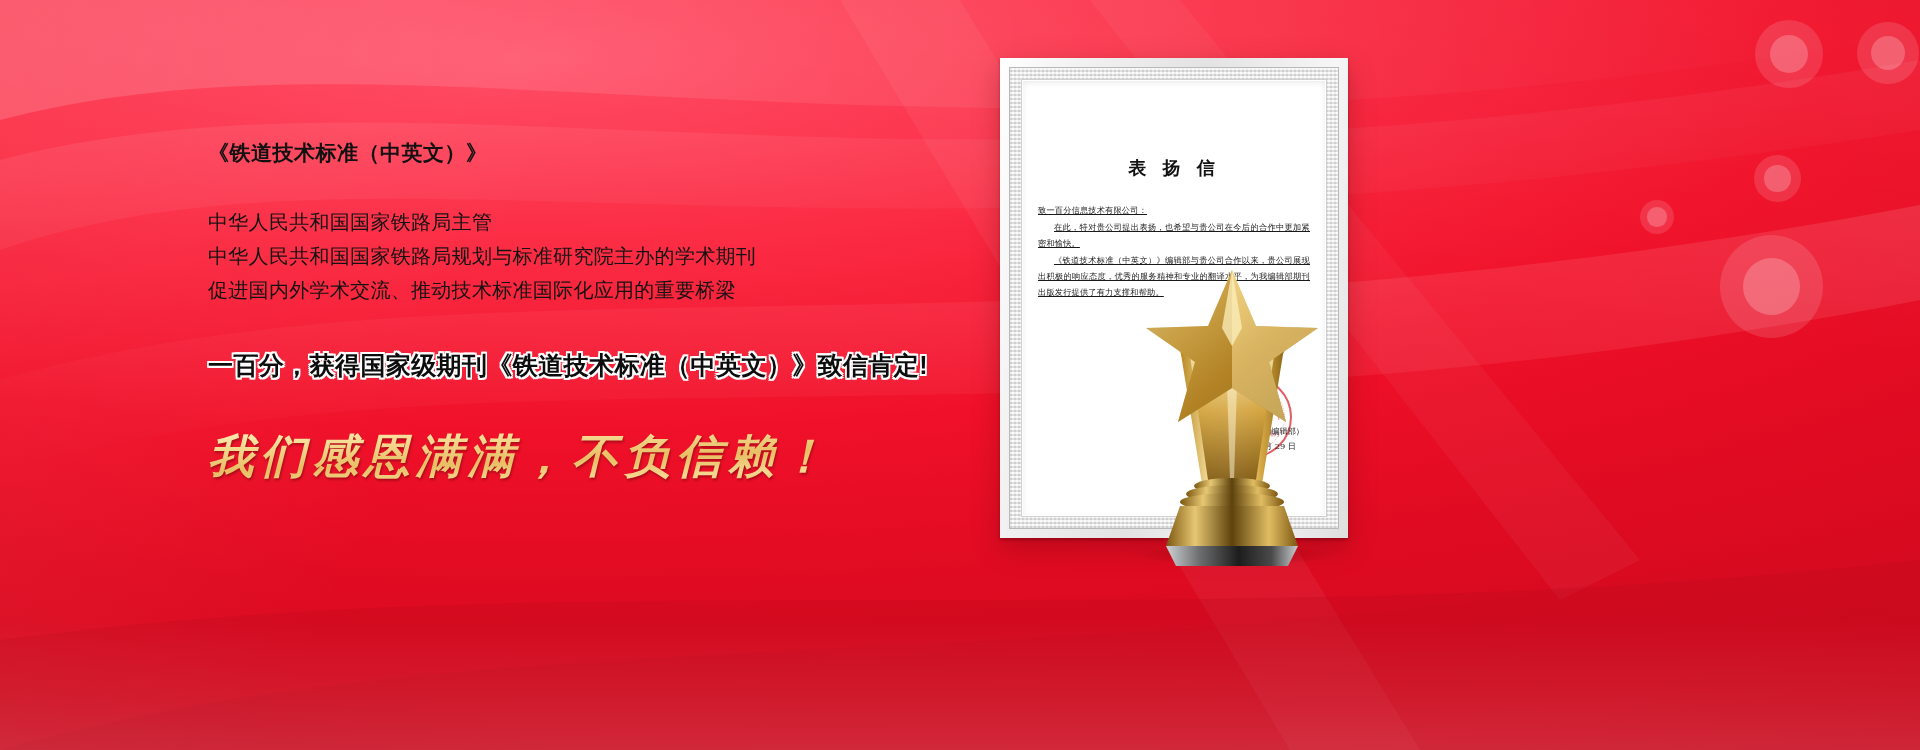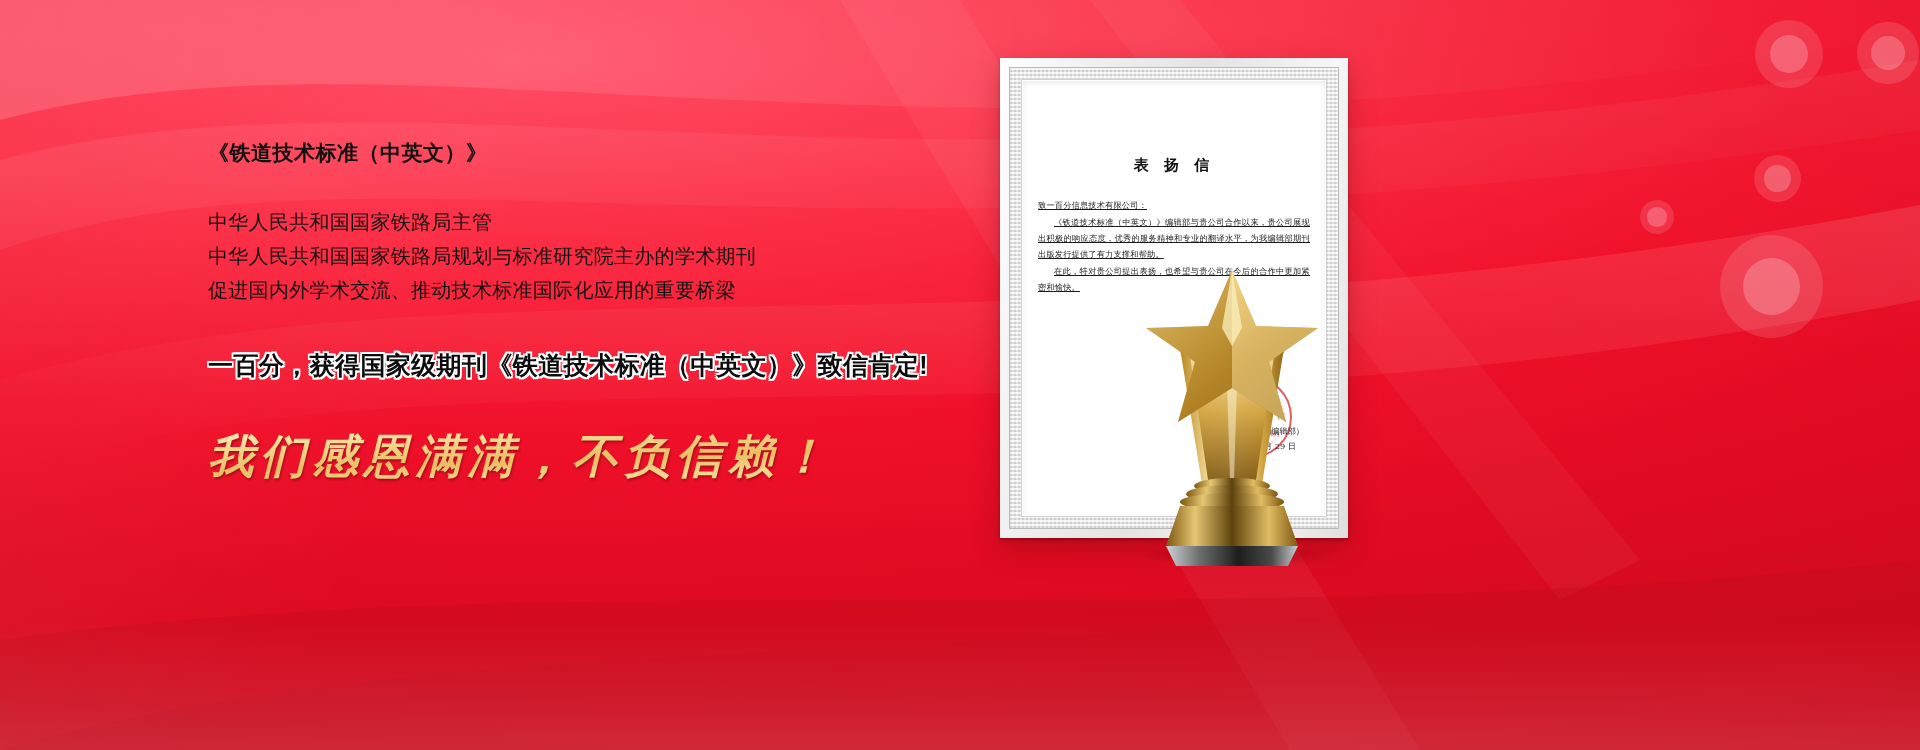--- a/index.html
+++ b/index.html
@@ -105,21 +105,21 @@
   }
   .mat{
     width:100%;height:100%;box-sizing:border-box;
     background:#fff;border:1px solid #cfcfcf;
     box-shadow:inset 0 0 0 1px #fff, inset 0 2px 7px rgba(0,0,0,.10);
     padding:14px 16px;position:relative;overflow:hidden;
   }
   .cert-title{
     text-align:center;margin-top:62px;
     font-family:"DejaVu Serif","Liberation Serif",serif;
-    font-size:15px;font-weight:700;letter-spacing:5px;color:#111;
+    font-size:18px;font-weight:700;letter-spacing:5px;color:#111;
   }
   .cert-body{
     margin-top:22px;
     font-family:"DejaVu Serif","Liberation Serif",serif;
     font-size:8.2px;line-height:16px;color:#1a1a1a;letter-spacing:.2px;
     text-align:justify;
   }
   .cert-body p{margin:0 0 1px 0;text-decoration:underline;}
   .cert-body p.ind{text-indent:16px;}
   .sign-block{
@@ -229,22 +229,22 @@
   </div>
 
   <div class="frame">
     <div class="frame-in">
       <div class="mat">
 
         <div class="cert-title">表 扬 信</div>
 
         <div class="cert-body">
           <p>致一百分信息技术有限公司：</p>
+          <p class="ind">在此，特对贵公司提出表扬，也希望与贵公司在今后的合作中更加紧密和愉快。</p>
           <p class="ind">《铁道技术标准（中英文）》编辑部与贵公司合作以来，贵公司展现出积极的响应态度，优秀的服务精神和专业的翻译水平，为我编辑部期刊出版发行提供了有力支撑和帮助。</p>
-          <p class="ind">在此，特对贵公司提出表扬，也希望与贵公司在今后的合作中更加紧密和愉快。</p>
         </div>
 
         <div class="seal">
           <div class="ring-text"></div>
           <svg class="arc" viewBox="0 0 100 100">
             <defs>
               <path id="arcpath" d="M 14,56 A 36,36 0 0 1 86,56" fill="none"></path>
             </defs>
             <text font-size="9.5" fill="#d62027" letter-spacing="0.4" font-family="DejaVu Serif, serif">
               <textPath href="#arcpath" startOffset="50%" text-anchor="middle">国家铁路局规划与标准研究院</textPath>

